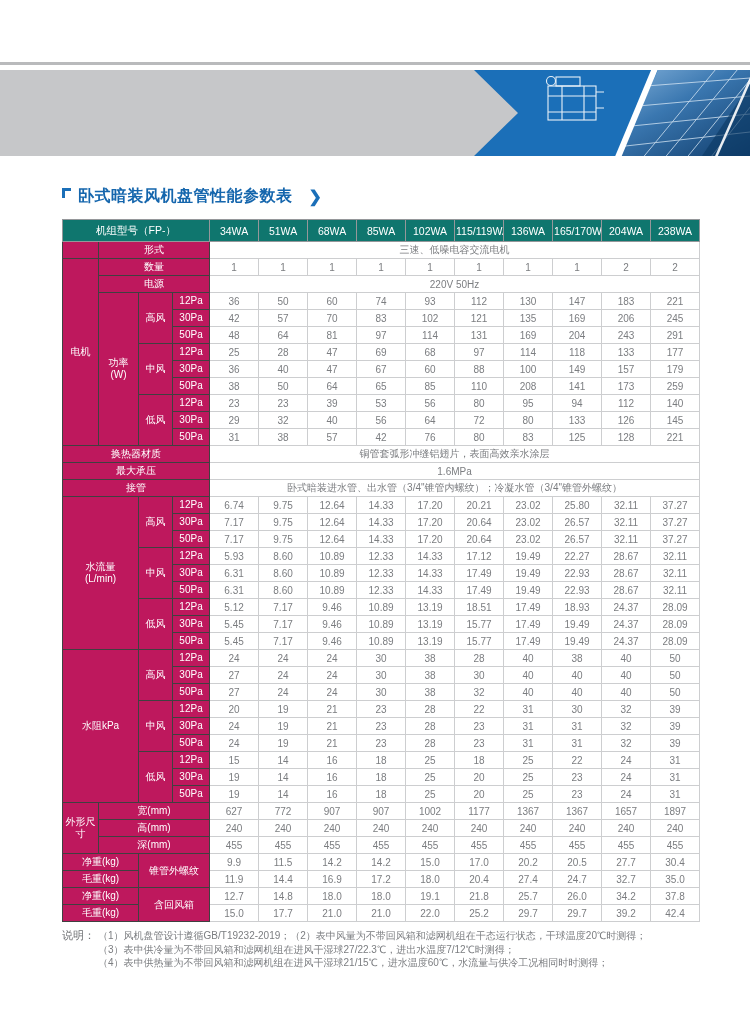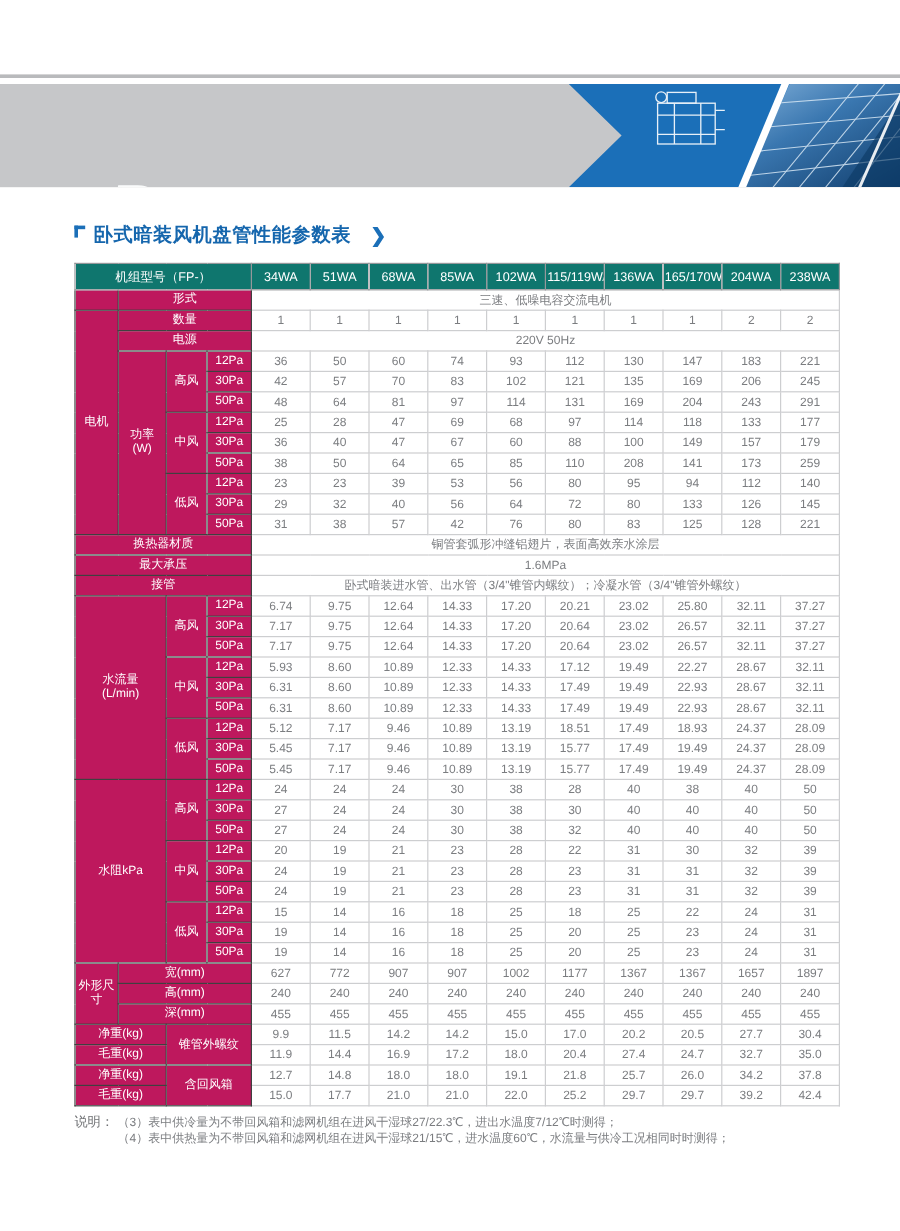--- a/index.html
+++ b/index.html
@@ -600,16 +600,17 @@
         <td class="data">29.7</td>
         <td class="data">39.2</td>
         <td class="data">42.4</td>
       </tr>
     </tbody>
 </table>
 
 <div class="notes">
   <div class="notes-label">说明：</div>
   <div>
+      <div class="note-line">（1）风机盘管设计遵循GB/T19232-2019；（2）表中风量为不带回风箱和滤网机组在干态运行状态，干球温度20℃时测得；</div>
       <div class="note-line">（3）表中供冷量为不带回风箱和滤网机组在进风干湿球27/22.3℃，进出水温度7/12℃时测得；</div>
       <div class="note-line">（4）表中供热量为不带回风箱和滤网机组在进风干湿球21/15℃，进水温度60℃，水流量与供冷工况相同时时测得；</div>
     </div>
 </div>
 
 </body></html>

